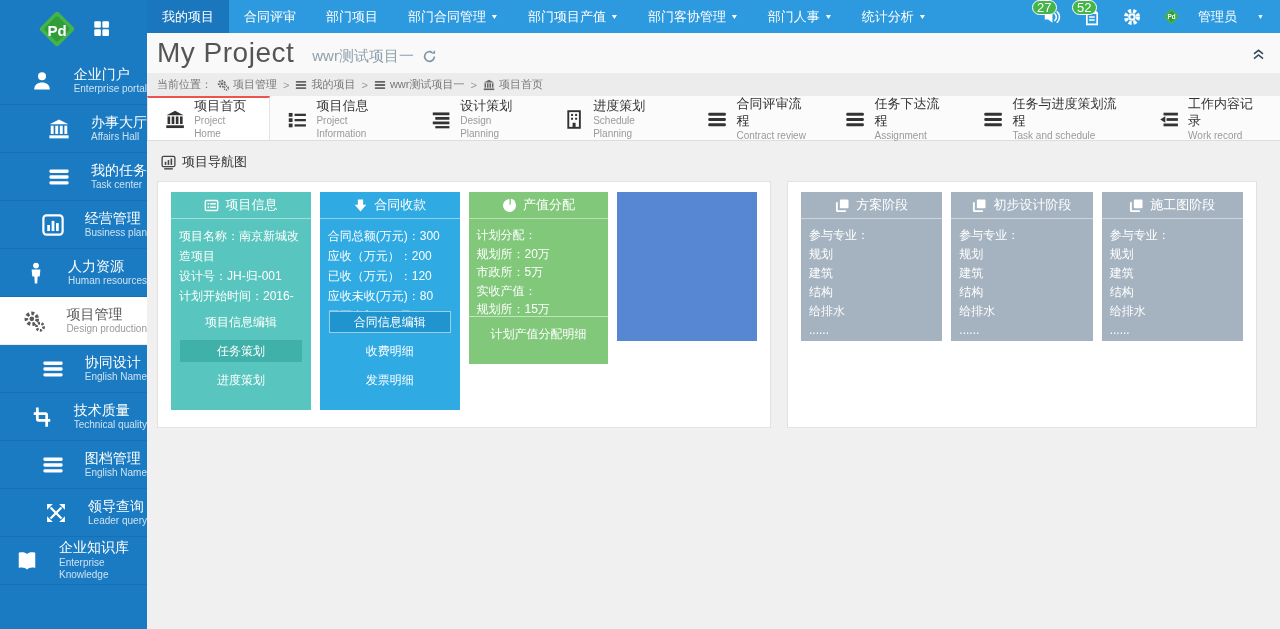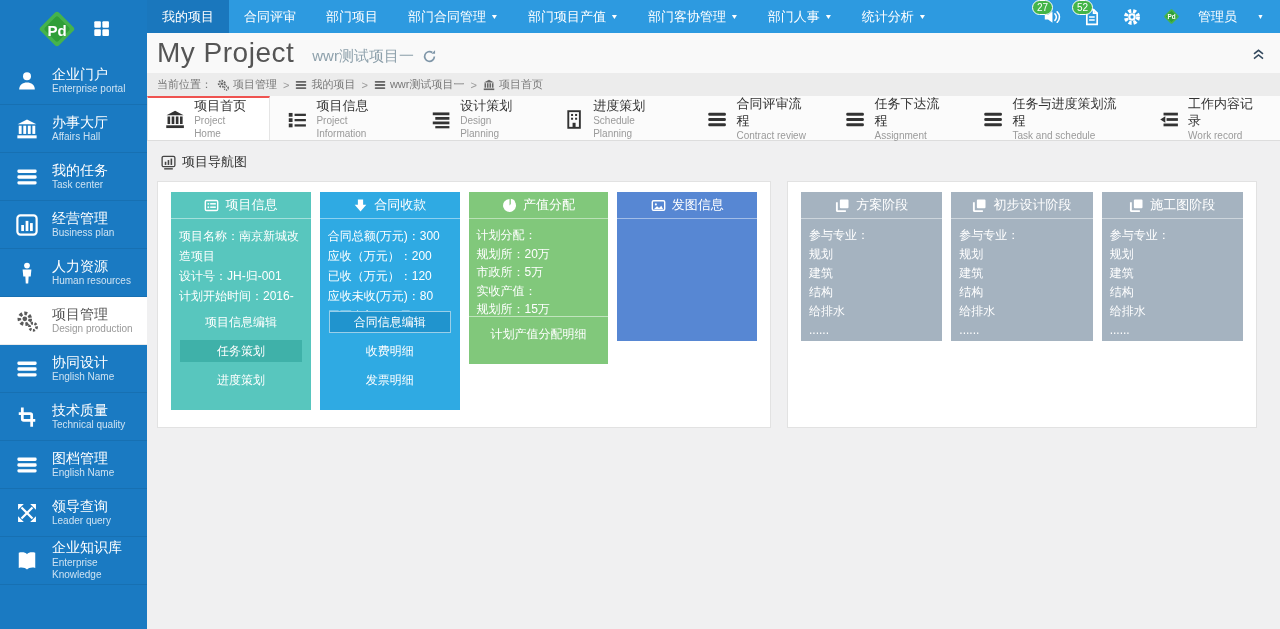--- a/index.html
+++ b/index.html
@@ -5,41 +5,41 @@
   * { margin:0; padding:0; box-sizing:border-box; }
   html,body { width:1280px; height:629px; overflow:hidden;
     font-family:"Liberation Sans","DejaVu Sans",sans-serif; background:#f0f0f1; }
   .app { display:flex; width:1280px; height:629px; }
 
   
   .sidebar { width:147px; flex:0 0 147px; background:#1a7ac2; color:#fff; overflow:hidden; }
   .logo-row { height:57px; display:flex; align-items:center; justify-content:center; gap:16px; background:#1a7ac2; }
   .logo { width:40px; height:40px; }
   .grid-ic { width:17px; height:17px; color:#fff; cursor:pointer; }
-  .side-item { height:48px; display:flex; align-items:center; padding-left:15px; gap:13px;
-    border-bottom:1px solid rgba(0,0,0,.08); cursor:pointer; }
+  .side-item { height:48px; display:flex; align-items:center; padding-left:15px; gap:20px;
+    border-bottom:1px solid rgba(0,0,0,.08); cursor:pointer;justify-content:flex-end; }
   .side-item .ic { width:24px; height:22px; flex:0 0 24px; color:#fff; }
   .side-txt { display:flex; flex-direction:column; line-height:1.25; }
   .side-zh { font-size:14px; }
   .side-en { font-size:10px; opacity:.78; }
   .side-item.active { background:#ffffff; color:#555; }
   .side-item.active .ic { color:#5a5a5a; }
   .side-item.active .side-en { color:#999; opacity:1; }
 
   
   .main { flex:1; display:flex; flex-direction:column; min-width:0; }
 
   .topbar { height:33px; background:#2d9ae0; display:flex; align-items:stretch; color:#fff; }
   .top-nav { display:flex; }
   .nav-item { display:flex; align-items:center; padding:0 15px; font-size:13px; cursor:pointer; white-space:nowrap; }
   .nav-item.active { background:#1a77bd; }
   .nav-item .caret { font-size:7px; margin-left:5px; transform:scaleX(1.2); }
   .top-right { margin-left:auto; display:flex; align-items:center; gap:22px; padding-right:16px; }
   .nbtn { position:relative; width:18px; height:18px; color:#fff; cursor:pointer; }
-  .badge { position:absolute; top:-8px; left:-11px; background:#44b549; color:#fff; font-size:10px;
+  .badge { position:absolute; top:-8px; left:-11px; background:#44b549; color:#fff; font-size:13px;
     line-height:13px; padding:0 4px; border-radius:8px; border:1px solid #fff; }
   .user { display:flex; align-items:center; gap:18px; font-size:13px; cursor:pointer; }
   .user .mini-logo { width:17px; height:17px; }
   .user .caret { font-size:7px; margin-left:2px; }
 
   .title-row { height:40px; background:#f9f9f9; display:flex; align-items:center; padding:0 14px 0 10px; }
   .page-title { font-size:28px; font-weight:300; color:#555; letter-spacing:.5px; }
   .page-sub { font-size:15px; color:#8da0ab; margin-left:18px; margin-top:6px; }
   .refresh { width:15px; height:15px; color:#7f96a8; margin-left:8px; margin-top:7px; cursor:pointer; }
   .collapse { margin-left:auto; width:15px; height:15px; color:#34495e; cursor:pointer; }
@@ -598,30 +598,20 @@
                 <div>市政所：5万</div>
                 <div>实收产值：</div>
                 <div>规划所：15万</div>
                 <div>市政所：3万</div>
               </div>
     <div class="card-btns">
                 <div class="btn">计划产值分配明细</div>
               </div>
   </div>
             <div class="card indigo">
-    <div class="card-h">
-      <span class="ic ic-slot">
-                  <svg viewBox="0 0 16 16">
-                    <rect x="1.4" y="3" width="13.2" height="10" rx="1.3" fill="none" stroke="currentColor" stroke-width="1.5"></rect>
-                    <circle cx="5.2" cy="6.8" r="1.1" fill="currentColor"></circle>
-                    <path d="M3.2 11.6 6.4 8.8l2.2 1.8 2.4-2.4 1.8 3.4z" fill="currentColor"></path>
-                  </svg>
-                </span>
-      <span class="card-title">发图信息</span>
-    </div>
 
   </div>
           </div>
         <div class="panel right" id="right-panel">
             <div class="card stage">
     <div class="card-h">
       <span class="ic ic-slot">
                   <svg viewBox="0 0 16 16" fill="currentColor">
                     <rect x="5.2" y="1.6" width="9.2" height="9.2" rx="1"></rect>
                     <path d="M3 4.4v8.6h8.6v1.8H2.2A1.2 1.2 0 0 1 1 13.6V4.4z"></path>

